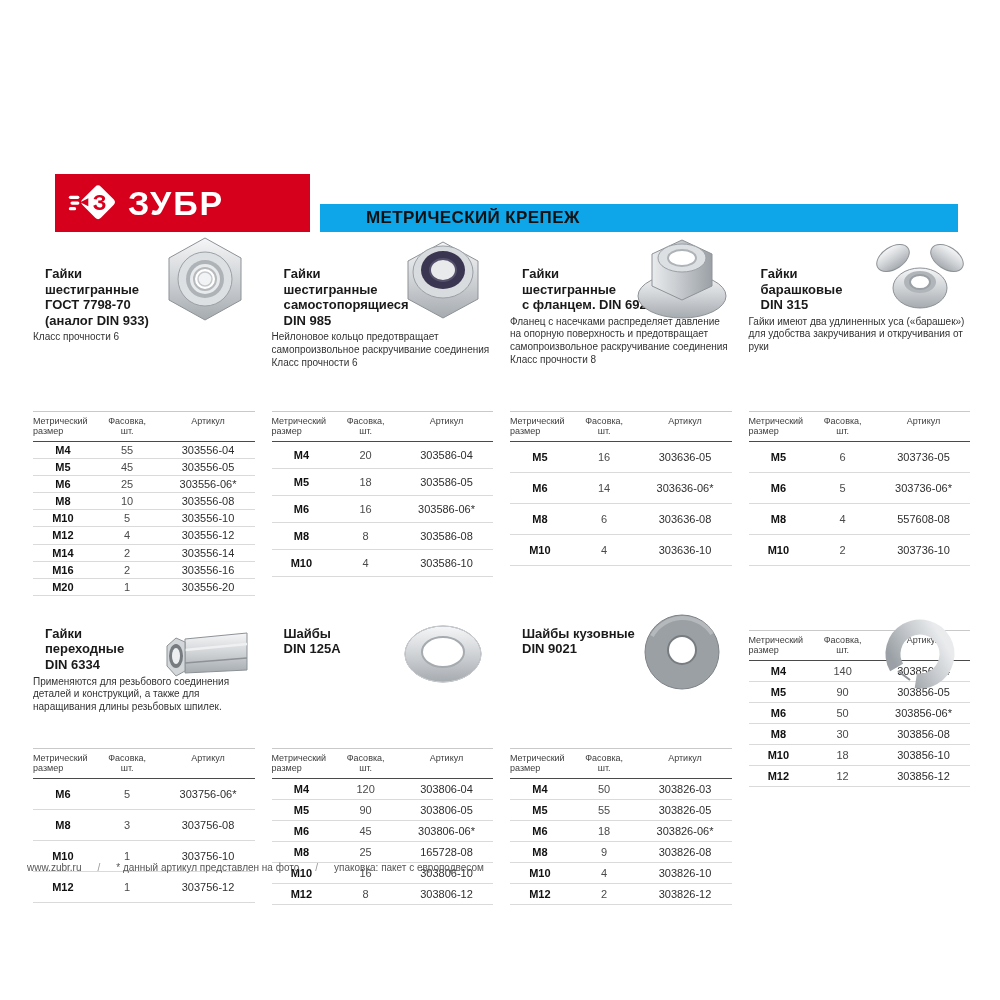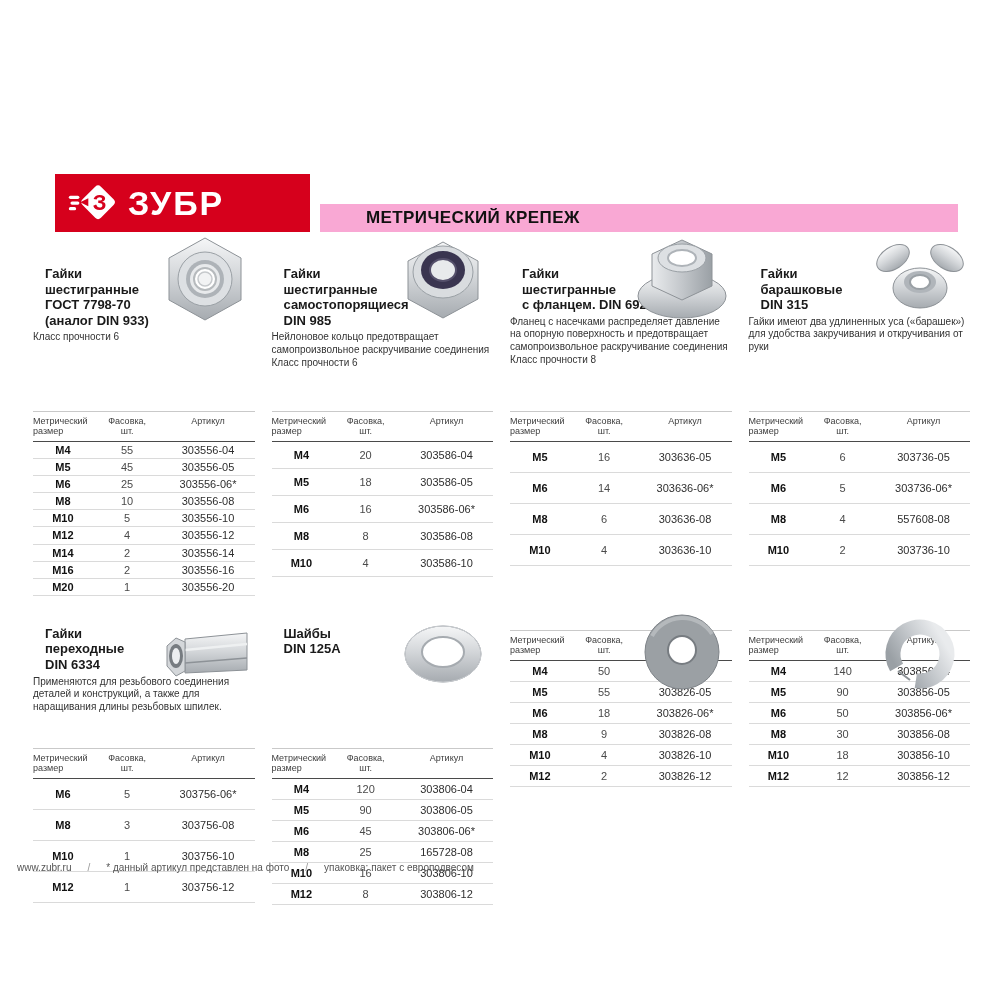--- a/index.html
+++ b/index.html
@@ -4,21 +4,21 @@
 <style>
   html,body{margin:0;padding:0;background:#fff;}
   .page{position:relative;width:1000px;height:1000px;background:#fff;overflow:hidden;
         font-family:"Liberation Sans",sans-serif;color:#1a1a1a;}
 
   
   .header{position:absolute;top:174px;left:55px;right:42px;height:58px;display:flex;gap:10px;}
   .logo-box{background:#d6001c;width:255px;display:flex;align-items:center;padding-left:13px;box-sizing:border-box;gap:8px;}
   .logo-mark{width:52px;height:46px;flex:0 0 auto;}
   .logo-text{color:#fff;font-weight:bold;font-size:34px;letter-spacing:2px;line-height:1;}
-  .title-box{background:#f9a8d4;flex:1;display:flex;align-items:center;padding-left:46px;box-sizing:border-box;margin-top:30px;}
+  .title-box{background:#0ea5e9;flex:1;display:flex;align-items:center;padding-left:46px;box-sizing:border-box;margin-top:30px;}
   .title-box span{font-weight:bold;font-size:17px;color:#111;letter-spacing:.4px;}
 
   
   .grid{position:absolute;top:240px;left:33px;right:30px;display:grid;
         grid-template-columns:repeat(4,1fr);column-gap:17px;row-gap:18px;}
   .card{position:relative;}
   .card-img{position:absolute;top:-6px;right:0;width:100px;height:92px;}
   .card-img svg{width:100%;height:100%;}
   .info{height:129px;overflow:visible;}
   .row2 .info{height:106px;}
@@ -40,21 +40,21 @@
   .spec-table td{font-size:11px;line-height:1.1;text-align:center;padding:4px 2px;}
   .spec-table td:nth-child(1){font-weight:bold;color:#111;}
   .spec-table td:nth-child(2){color:#4a4a4a;}
   .spec-table td:nth-child(3){color:#2e2e2e;}
   .rows-9 td{padding-top:2px !important;padding-bottom:2px !important;}
   .rows-6 td{padding-top:4px !important;padding-bottom:4px !important;}
   .rows-5 td{padding-top:7px !important;padding-bottom:7px !important;}
   .rows-4 td{padding-top:9px !important;padding-bottom:9px !important;}
 
   
-  .footer{position:absolute;top:862px;left:17px;right:30px;display:flex;align-items:baseline;
+  .footer{position:absolute;top:862px;left:27px;right:30px;display:flex;align-items:baseline;
           gap:16px;font-size:10px;color:#555;}
   .footer .sep{color:#999;}
 </style>
 </head>
 <body>
 
 <div class="page">
 
   <header class="header">
     <div class="logo-box">
@@ -486,20 +486,25 @@
               <linearGradient id="gm2" x1="0" x2="1" y1="0" y2="0">
                 <stop offset="0" stop-color="#e9ebed"></stop>
                 <stop offset="0.5" stop-color="#c3c7cb"></stop>
                 <stop offset="1" stop-color="#9aa0a5"></stop>
               </linearGradient>
             </defs>
             <circle cx="50" cy="44" r="37" fill="#9ba0a4" stroke="#7e8388"></circle>
             <path d="M20,28 A35,35 0 0 1 80,26" stroke="#c6cacd" fill="none" stroke-width="4" opacity="0.6"></path>
             <circle cx="50" cy="42" r="14" fill="#fff" stroke="#777c81" stroke-width="2"></circle>
           </svg></div>
+    <div class="info">
+      <h3 class="card-title">Шайбы кузовные
+DIN 9021</h3>
+      <p class="card-desc"></p>
+    </div>
     <table class="spec-table">
       <thead>
         <tr>
           <th class="th-size">Метрический размер</th>
           <th class="th-pack">Фасовка,
 шт.</th>
           <th class="th-article">Артикул</th>
         </tr>
       </thead>
       <tbody>

